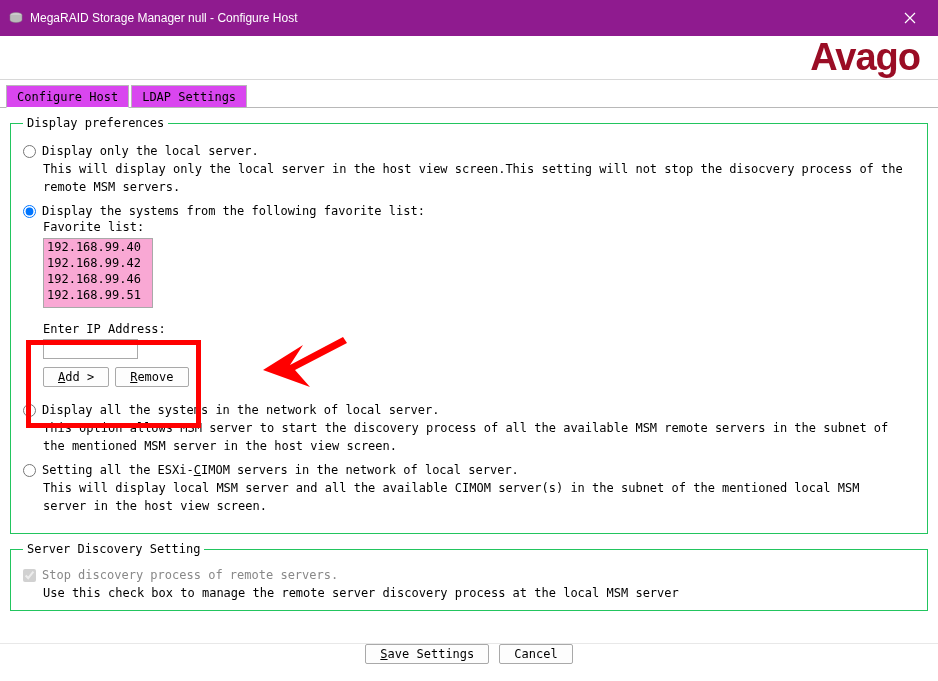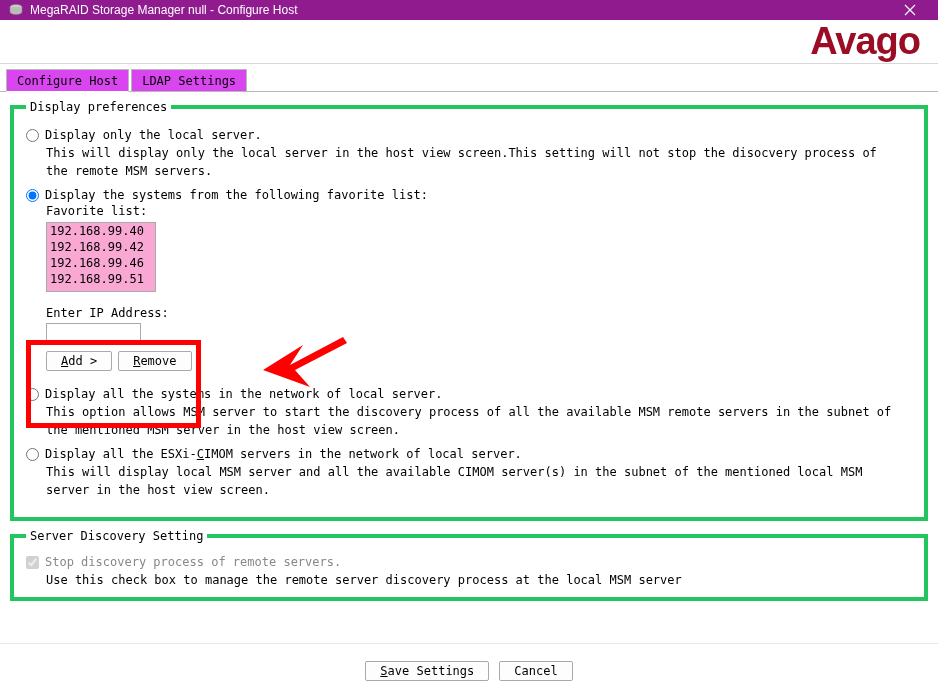--- a/index.html
+++ b/index.html
@@ -8,21 +8,21 @@
   font-size: 12px;
   background: #fff;
   width: 938px;
   height: 681px;
   overflow: hidden;
   position: relative;
 }
 .titlebar {
   background: #8f1b8f;
   color: #fff;
-  height: 20px;
+  height: 36px;
   display: flex;
   align-items: center;
   padding: 0 8px;
   font-family: "Segoe UI", sans-serif;
   font-size: 12px;
 }
 .titlebar-icon {
   width: 16px; height: 16px;
   margin-right: 6px;
   display: inline-block;
@@ -66,21 +66,21 @@
 .tab.active {
   border-bottom: 1px solid #fff;
   z-index: 2;
 }
 .content {
   border-top: 1px solid #b8b8b8;
   padding: 4px 10px 0;
   position: relative;
 }
 fieldset {
-  border: 4px solid #22c55e;
+  border: 1px solid #22c55e;
   margin: 4px 0 8px;
   padding: 8px 12px 10px;
 }
 legend {
   padding: 0 4px;
   font-size: 12px;
 }
 .radio-row {
   display: flex;
   align-items: flex-end;
@@ -136,21 +136,21 @@
 }
 .check-row input[type=checkbox] {
   margin-right: 6px;
 }
 .check-desc { margin: 4px 0 0 20px; }
 .footer {
   position: absolute;
   bottom: 0; left: 0; right: 0;
   height: 38px;
   display: flex;
-  align-items: flex-end;
+  align-items: flex-start;
   justify-content: center;
   gap: 10px;
   border-top: 1px solid #e8e8e8;
   background: #fff;
 }
 .red-box {
   position: absolute;
   border: 5px solid #f00;
   pointer-events: none;
   left: 26px;
@@ -225,21 +225,21 @@
     </div>
 
     <div class="radio-row" style="margin-top:16px">
       <input type="radio" name="disp" style="">
       <span>Display all the systems in the network of local server.</span>
     </div>
     <div class="desc">This option allows MSM server to start the discovery process of all the available MSM remote servers in the subnet of the mentioned MSM server in the host view screen.</div>
 
     <div class="radio-row">
       <input type="radio" name="disp" style="">
-      <span><span>Display all the ESXi-</span><span class="mnemonic">C</span><span>IMOM servers in the network of local server.</span></span>
+      <span><span>Setting all the ESXi-</span><span class="mnemonic">C</span><span>IMOM servers in the network of local server.</span></span>
     </div>
     <div class="desc">This will display local MSM server and all the available CIMOM server(s) in the subnet of the mentioned local MSM server in the host view screen.</div>
   </fieldset>
 
   <fieldset>
     <legend>Server Discovery Setting</legend>
     <div class="check-row">
       <input type="checkbox" checked="" disabled="" style="">
       <span>Stop discovery process of remote servers.</span>
     </div>

